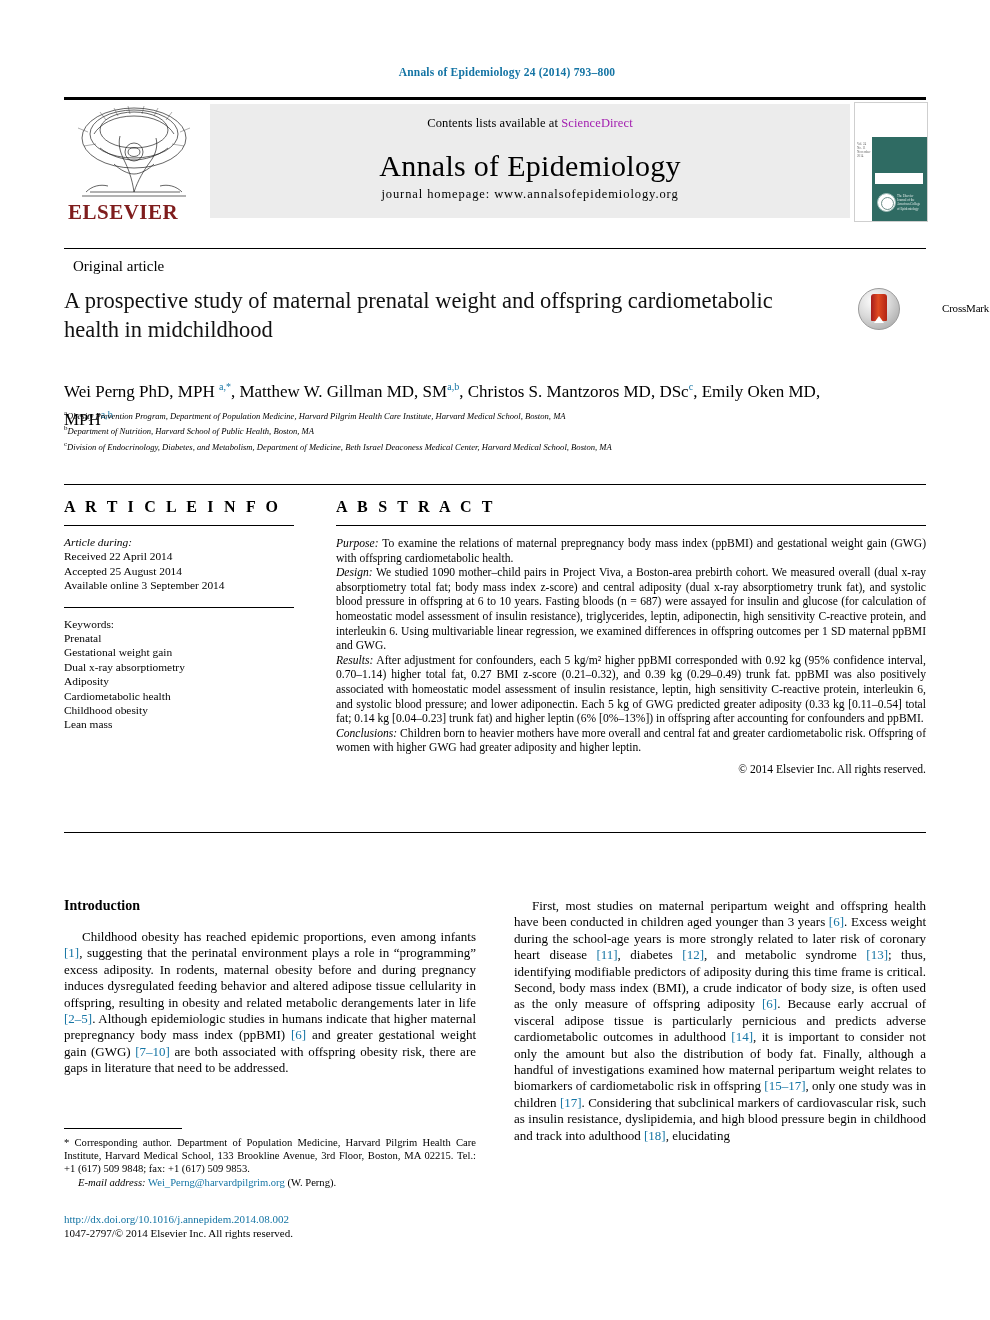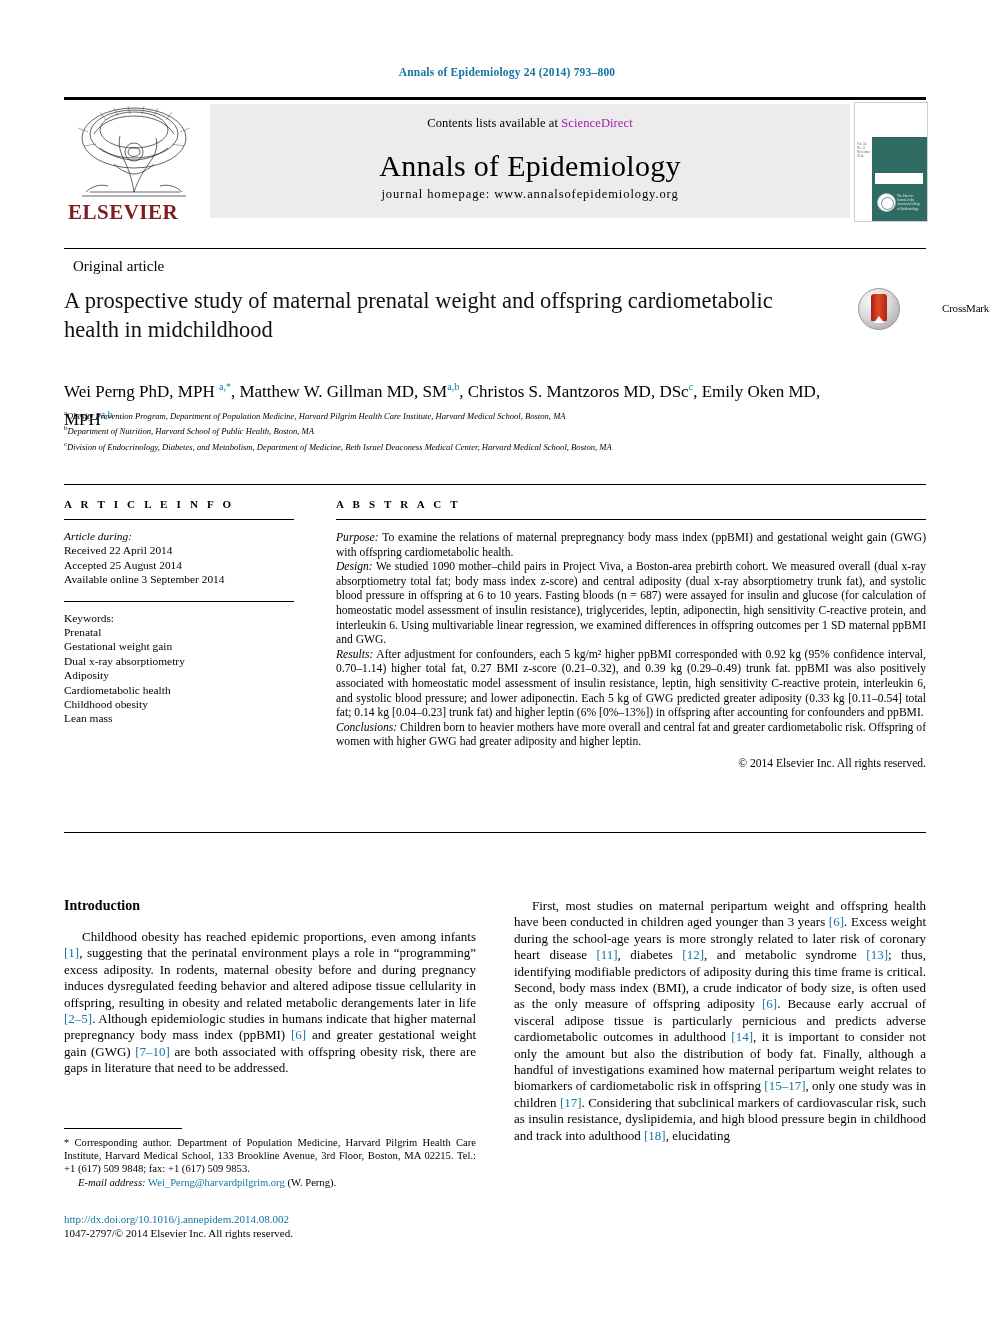--- a/index.html
+++ b/index.html
@@ -288,21 +288,21 @@
     top: 498px;
     width: 230px;
   }
   .abs-col {
     position: absolute;
     left: 336px;
     top: 498px;
     width: 590px;
   }
   .blockhead {
-    font-size: 11px;
+    font-size: 16px;
     font-weight: bold;
     letter-spacing: 3.2px;
   }
   .thin-rule {
     height: 1px;
     background: #000;
     margin-top: 9px;
   }
   .hist {
     margin-top: 9px;

